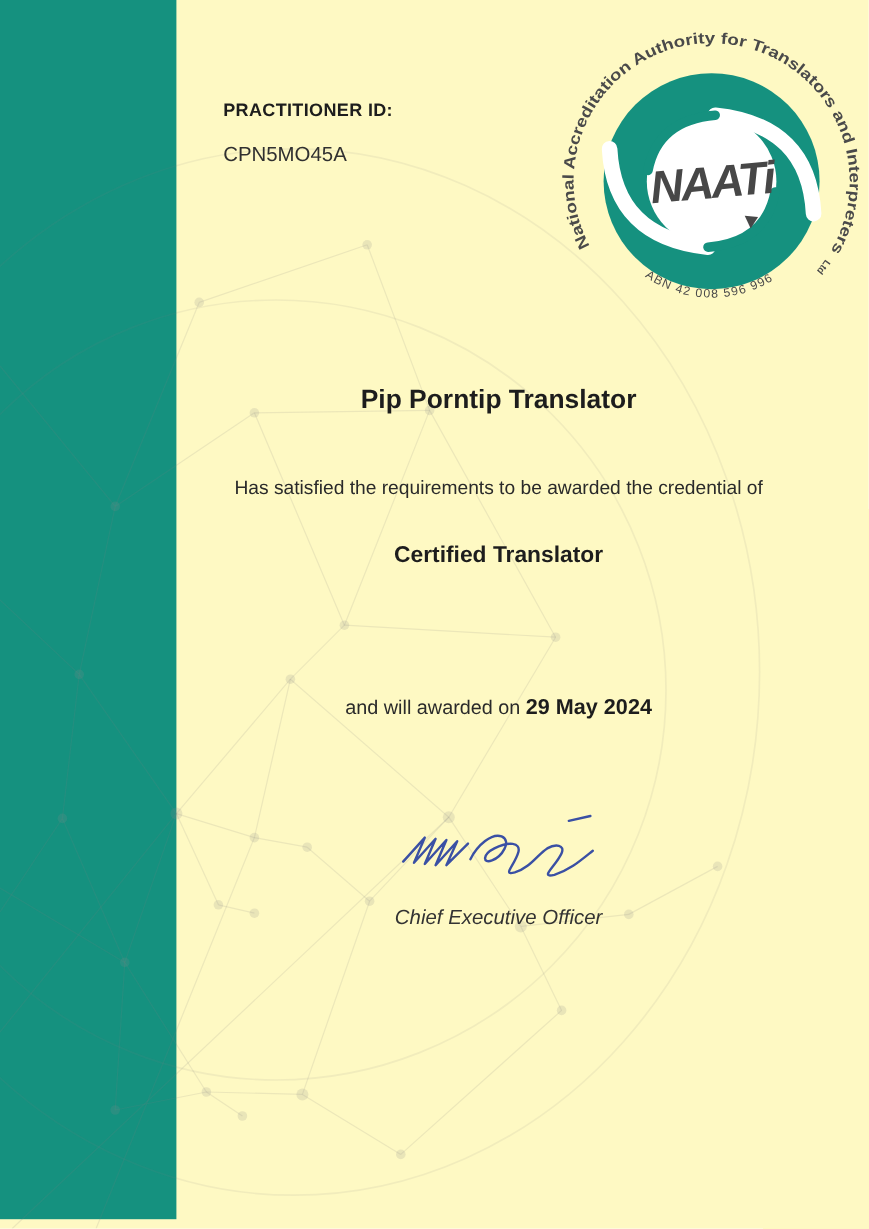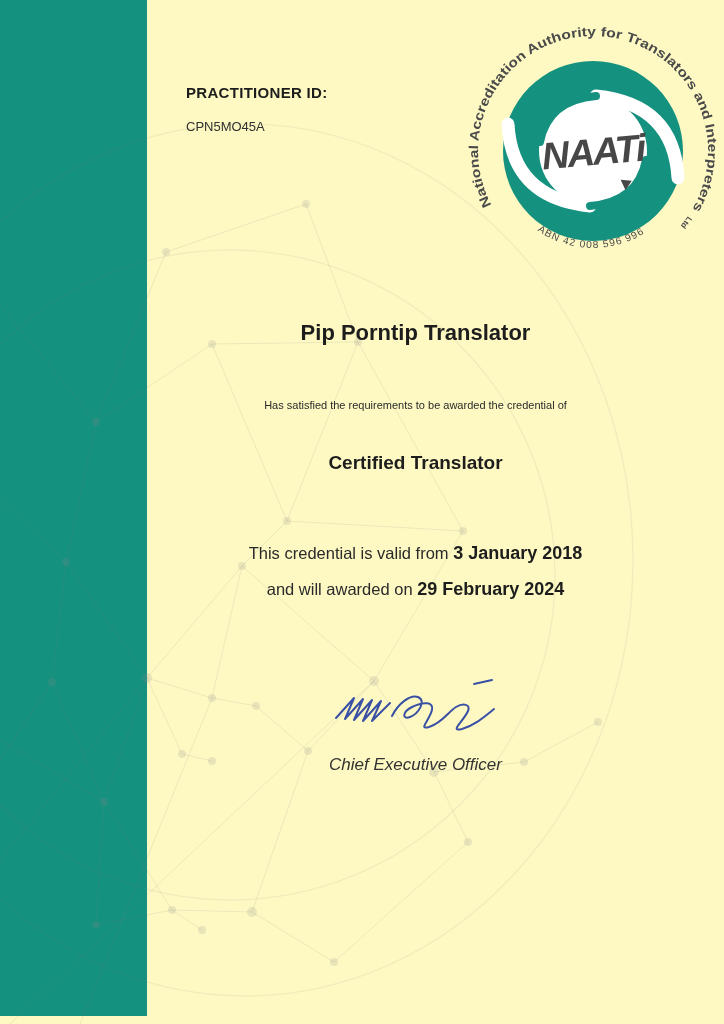--- a/index.html
+++ b/index.html
@@ -5,24 +5,24 @@
   html,body{margin:0;padding:0;background:#fff;}
   .page{
     position:relative;width:724px;height:1024px;background:#fef9c3;overflow:hidden;
     font-family:Liberation Sans, sans-serif;color:#262626;
   }
   .accent-bar{position:absolute;left:0;top:0;width:147px;height:1016px;background:#15917F;z-index:0;}
   .plexus{position:absolute;left:0;top:0;z-index:1;pointer-events:none;}
   .content{position:absolute;left:147px;right:40px;top:0;bottom:0;z-index:2;text-align:center;}
   .practitioner{position:absolute;left:39px;top:84px;text-align:left;}
   .prac-label{font-size:15px;font-weight:700;letter-spacing:.3px;color:#1d1d1d;}
-  .prac-value{font-size:13px;color:#303030;margin-top:18px;}
+  .prac-value{font-size:17px;color:#303030;margin-top:18px;}
   .logo{position:absolute;left:281px;top:8px;}
   .recipient-name{position:absolute;left:0;right:0;top:320px;font-size:22px;font-weight:700;color:#1d1d1d;}
-  .statement{position:absolute;left:0;right:0;top:399px;font-size:11px;color:#2a2a2a;}
+  .statement{position:absolute;left:0;right:0;top:399px;font-size:16px;color:#2a2a2a;}
   .credential-title{position:absolute;left:0;right:0;top:452px;font-size:19px;font-weight:700;color:#1d1d1d;}
   .language-pair{position:absolute;left:0;right:0;top:484px;font-size:19px;font-weight:700;color:#1d1d1d;}
   .valid-line{position:absolute;left:0;right:0;top:543px;font-size:16.5px;color:#2a2a2a;}
   .expire-line{position:absolute;left:0;right:0;top:579px;font-size:16.5px;color:#2a2a2a;}
   .valid-line b,.expire-line b{font-size:18px;color:#1d1d1d;}
   .signature-block{position:absolute;left:0;right:0;top:676px;}
   .signature-svg{display:block;margin:0 auto;}
   .ceo-title{position:absolute;left:0;right:0;top:755px;font-size:17px;font-style:italic;color:#333;}
   .doc-number{position:absolute;left:0;right:0;top:960px;font-size:13.5px;color:#2a2a2a;}
   .doc-number b{letter-spacing:.2px;color:#1d1d1d;}
@@ -156,23 +156,22 @@
         <textPath href="#abnPath" startOffset="0" textLength="114" lengthAdjust="spacingAndGlyphs">ABN 42 008 596 996</textPath>
       </text>
     </svg>
 
     <div class="recipient-name">Pip Porntip Translator</div>
 
     <div class="statement">Has satisfied the requirements to be awarded the credential of</div>
 
     <div class="credential-title">Certified Translator</div>
 
-    <div class="valid-line"><span>This credential is valid from </span><b>3 January 2018</b></div>
 
-    <div class="expire-line"><span>and will awarded on </span><b>29 February 2024</b></div>
+    <div class="expire-line"><span>and will awarded on </span><b>29 May 2024</b></div>
 
     <div class="signature-block">
       <svg class="signature-svg" width="168" height="62" viewBox="0 0 168 62">
         <g stroke="#3a50a4" stroke-width="2" fill="none" stroke-linecap="round" stroke-linejoin="round">
           <path d="M4 42 L22 22 L13 43 L31 23 L22 44 L40 24 L31 45 L49 25 L40 45 L58 27"></path>
           <path d="M60 40 C66 28 78 18 86 21 C95 25 86 38 78 41 C70 44 70 36 80 31 C92 25 102 26 100 34 C97 45 86 54 97 51 C110 47 116 36 124 31 C131 27 139 28 136 35 C131 46 117 56 130 53 C143 49 152 41 162 33"></path>
           <path d="M142 8 L160 4"></path>
         </g>
       </svg>
     </div>

